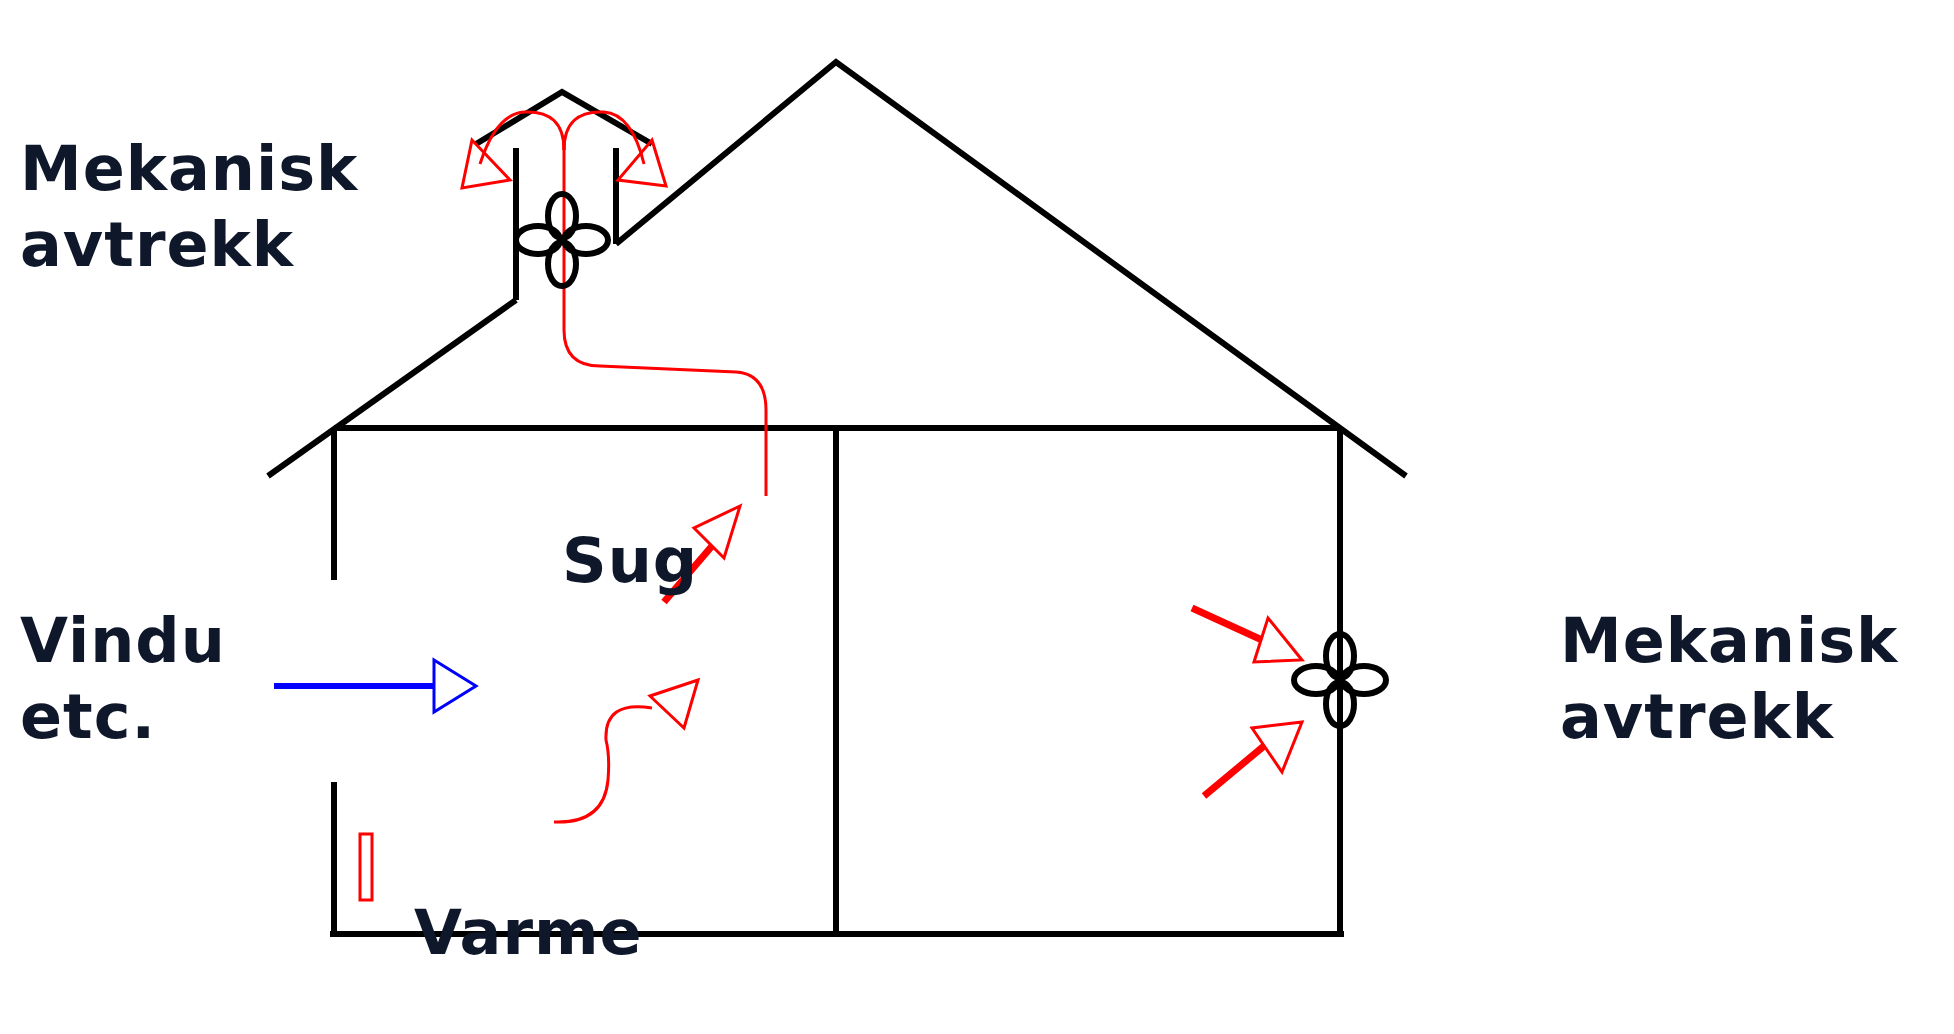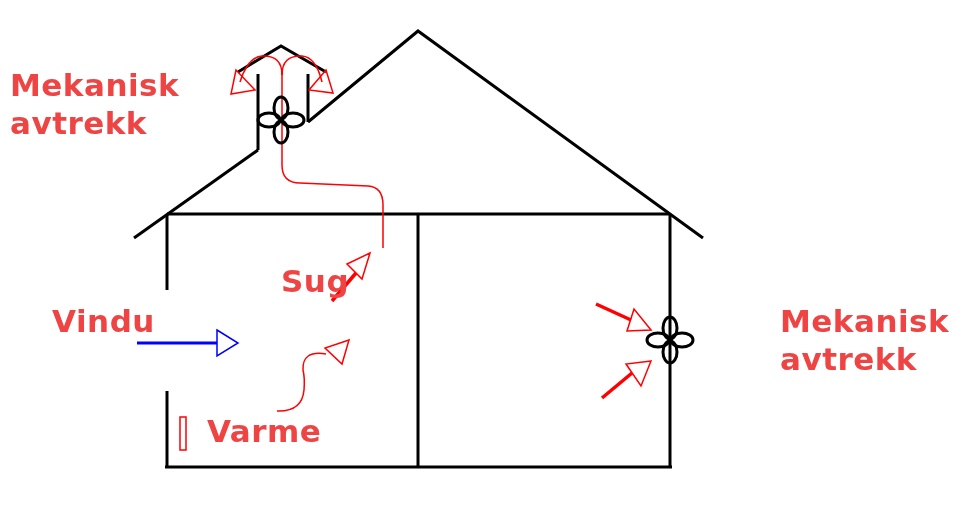--- a/index.html
+++ b/index.html
@@ -4,21 +4,21 @@
 <style>
   html, body { margin: 0; padding: 0; background: #ffffff; }
   body { width: 977px; height: 517px; overflow: hidden; position: relative; }
   #diagram { position: absolute; left: 0; top: 0; width: 977px; height: 517px; }
   .lbl {
     position: absolute;
     font-family: "DejaVu Sans", sans-serif;
     font-weight: bold;
     font-size: 31px;
     line-height: 38px;
-    color: #ef4444;
+    color: #0f172a;
     white-space: nowrap;
     letter-spacing: 0.5px;
   }
   .lbl span { display: block; }
   .stroke-black { stroke: #000; stroke-width: 3; fill: none; }
   .stroke-red { stroke: #ff0000; fill: none; }
 </style>
 </head>
 <body>
 
@@ -100,24 +100,25 @@
 
 <div class="lbl" style="left:10px; top:66px;">
   <span>Mekanisk</span>
   <span>avtrekk</span>
 </div>
 
 <div class="lbl" style="left:243px; top:262px;margin-left:38px;">
   <span>Sug</span>
 </div>
 
-<div class="lbl" style="left:10px; top:302px;margin-left:42px;">
+<div class="lbl" style="left:10px; top:302px;">
   <span>Vindu</span>
+  <span>etc.</span>
 </div>
 
-<div class="lbl" style="left:207px; top:412px;">
+<div class="lbl" style="left:207px; top:448px;">
   <span>Varme</span>
 </div>
 
 <div class="lbl" style="left:780px; top:302px;">
   <span>Mekanisk</span>
   <span>avtrekk</span>
 </div>
 
 </body></html>

